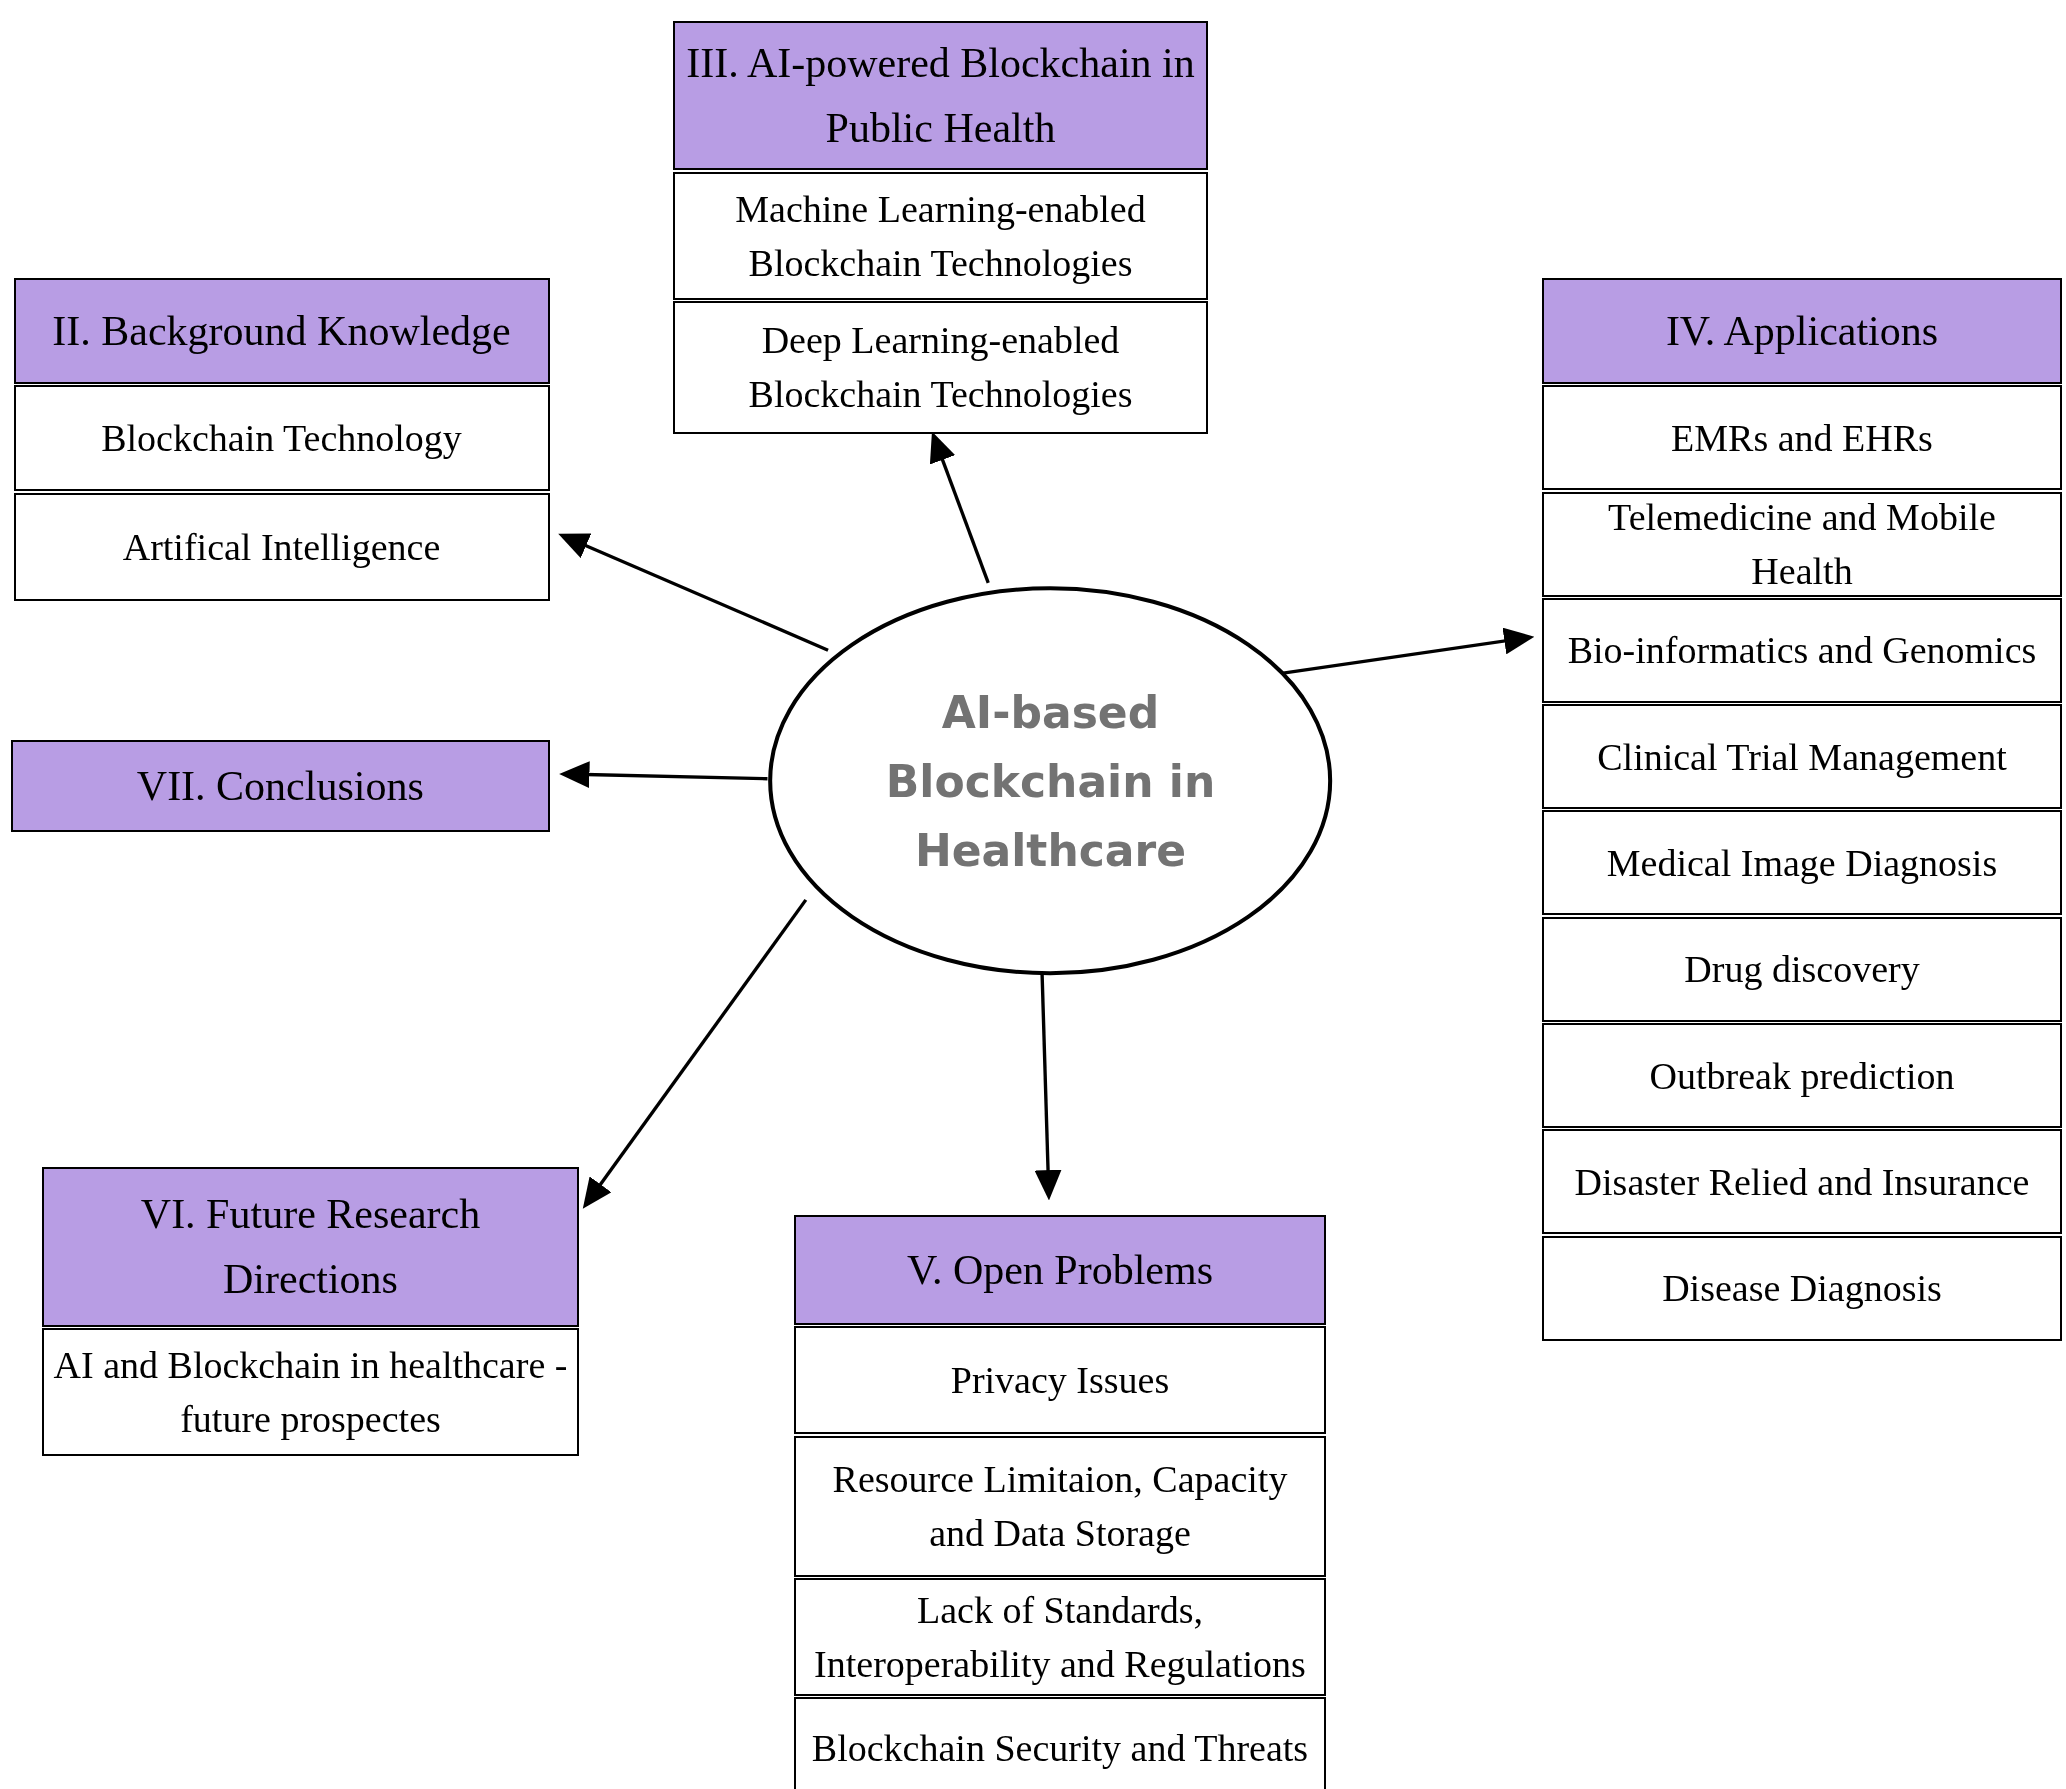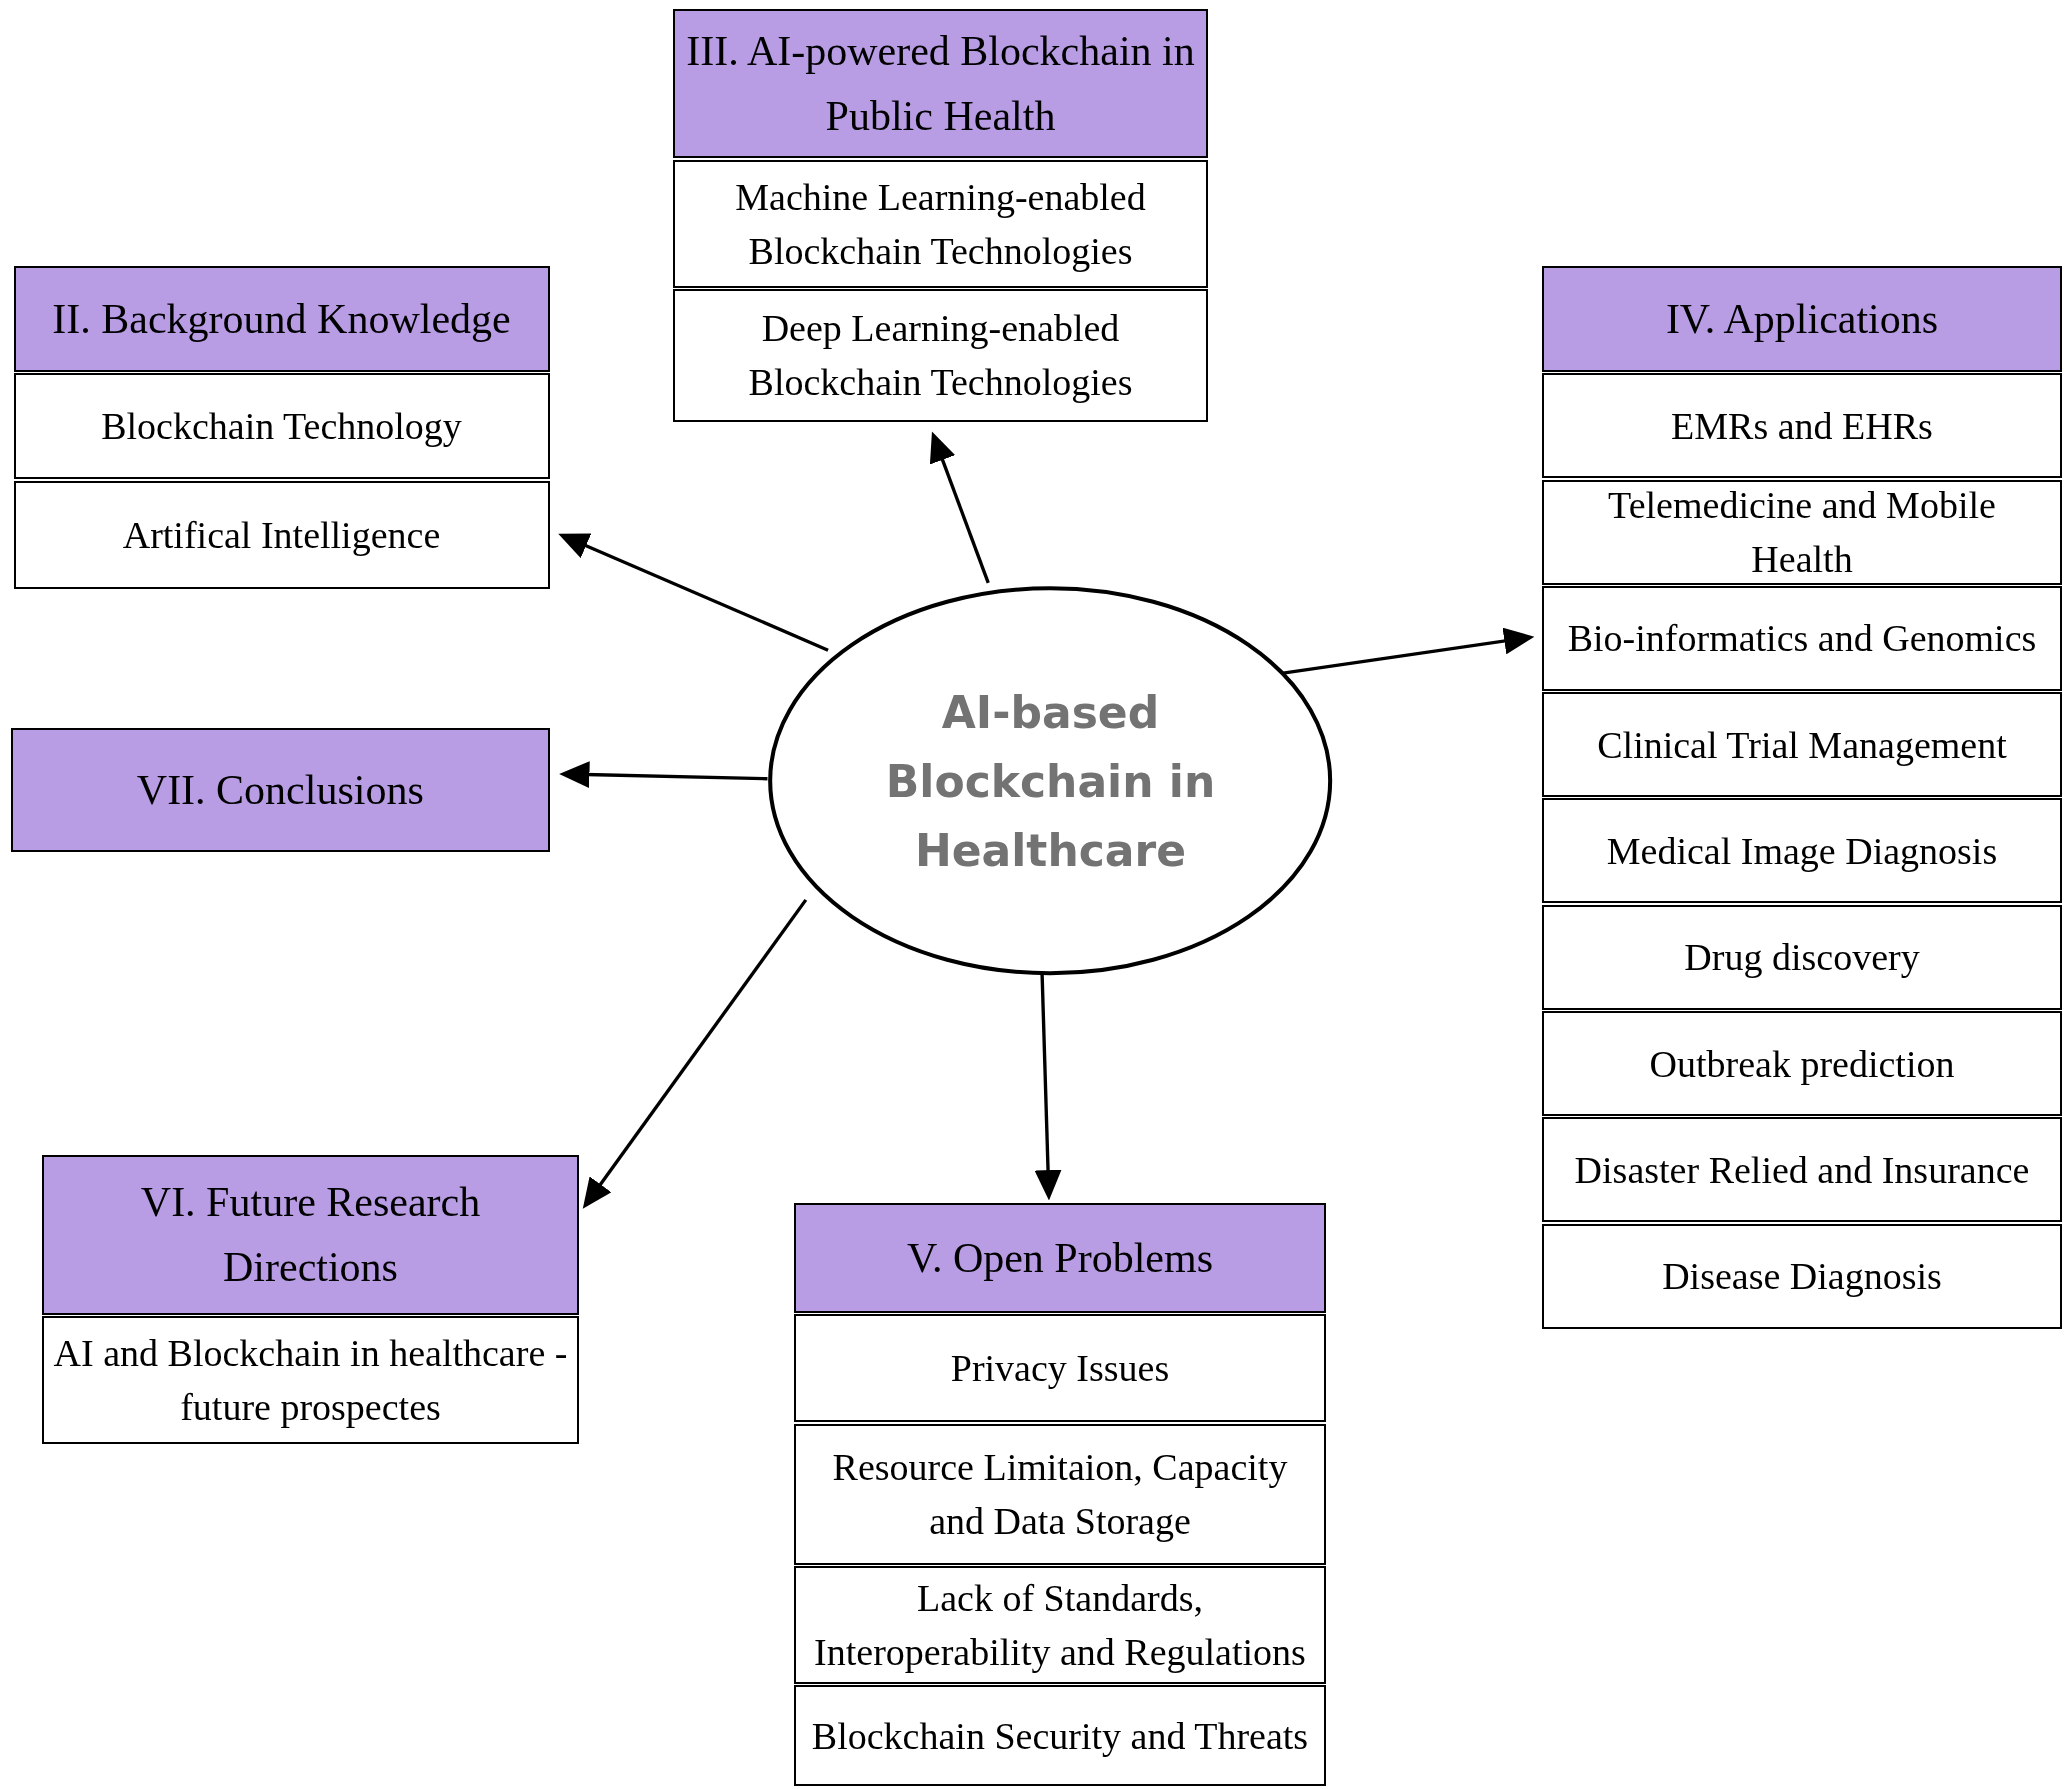--- a/index.html
+++ b/index.html
@@ -20,20 +20,21 @@
   .cell{
     box-sizing:border-box;
     border:2.7px solid var(--line);
     background:#ffffff;
     display:flex;align-items:center;justify-content:center;
     text-align:center;
     padding:2.7px 9.4px;
     font-size:38px;
     line-height:54px;
     color:#000;
+    margin-top:12px;
   }
   .cell + .cell{margin-top:1.3px;}
   .cell.header{
     background:var(--header-fill);
     font-size:42px;
     line-height:65px;
   }
   .center-label{
     position:absolute;
     display:flex;align-items:center;justify-content:center;
@@ -74,21 +75,21 @@
     <div class="cell" style="height:133px">Deep Learning-enabled Blockchain Technologies</div>
   </div>
 
   <div class="vbox" style="left:13.5px;top:266px;width:536px">
     <div class="cell header" style="height:106px">II. Background Knowledge</div>
     <div class="cell" style="height:106px">Blockchain Technology</div>
     <div class="cell" style="height:108px">Artifical Intelligence</div>
   </div>
 
   <div class="vbox" style="left:10.8px;top:728px;width:539px">
-    <div class="cell header" style="height:124px">VII. Conclusions</div>
+    <div class="cell header" style="height:92px">VII. Conclusions</div>
   </div>
 
   <div class="vbox" style="left:42px;top:1155px;width:537px">
     <div class="cell header" style="height:160px">VI. Future Research Directions</div>
     <div class="cell" style="height:128px">AI and Blockchain in healthcare - future prospectes</div>
   </div>
 
   <div class="vbox" style="left:794px;top:1203px;width:532px">
     <div class="cell header" style="height:110px">V. Open Problems</div>
     <div class="cell" style="height:108px">Privacy Issues</div>

